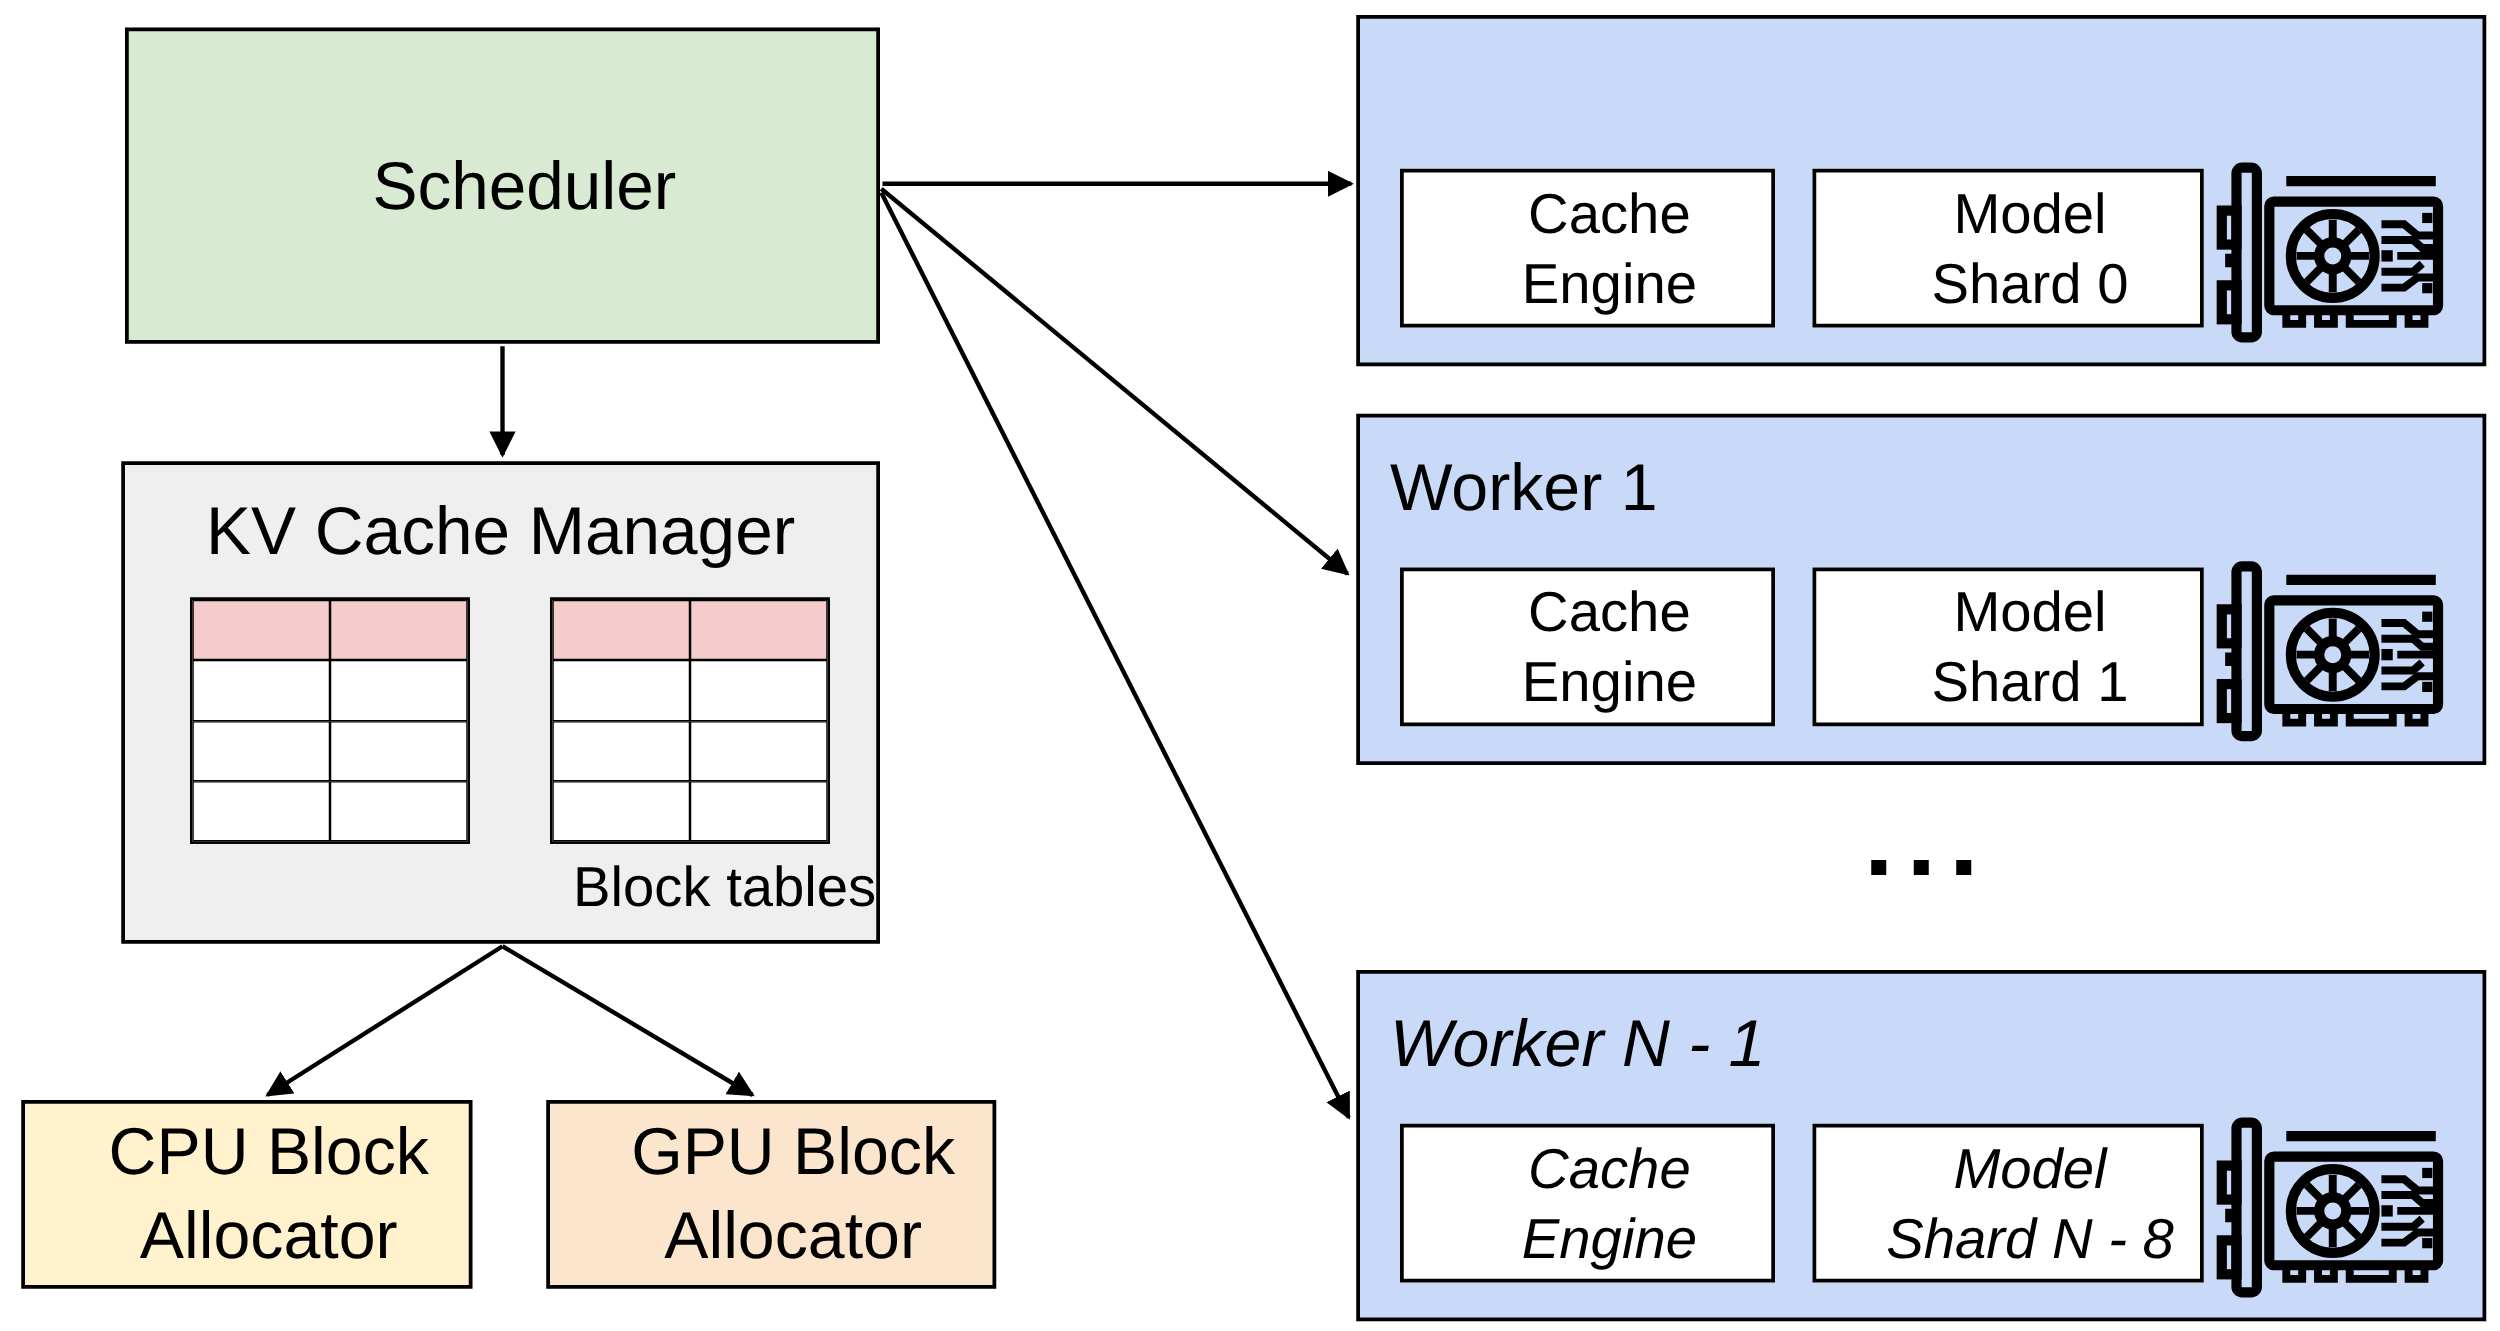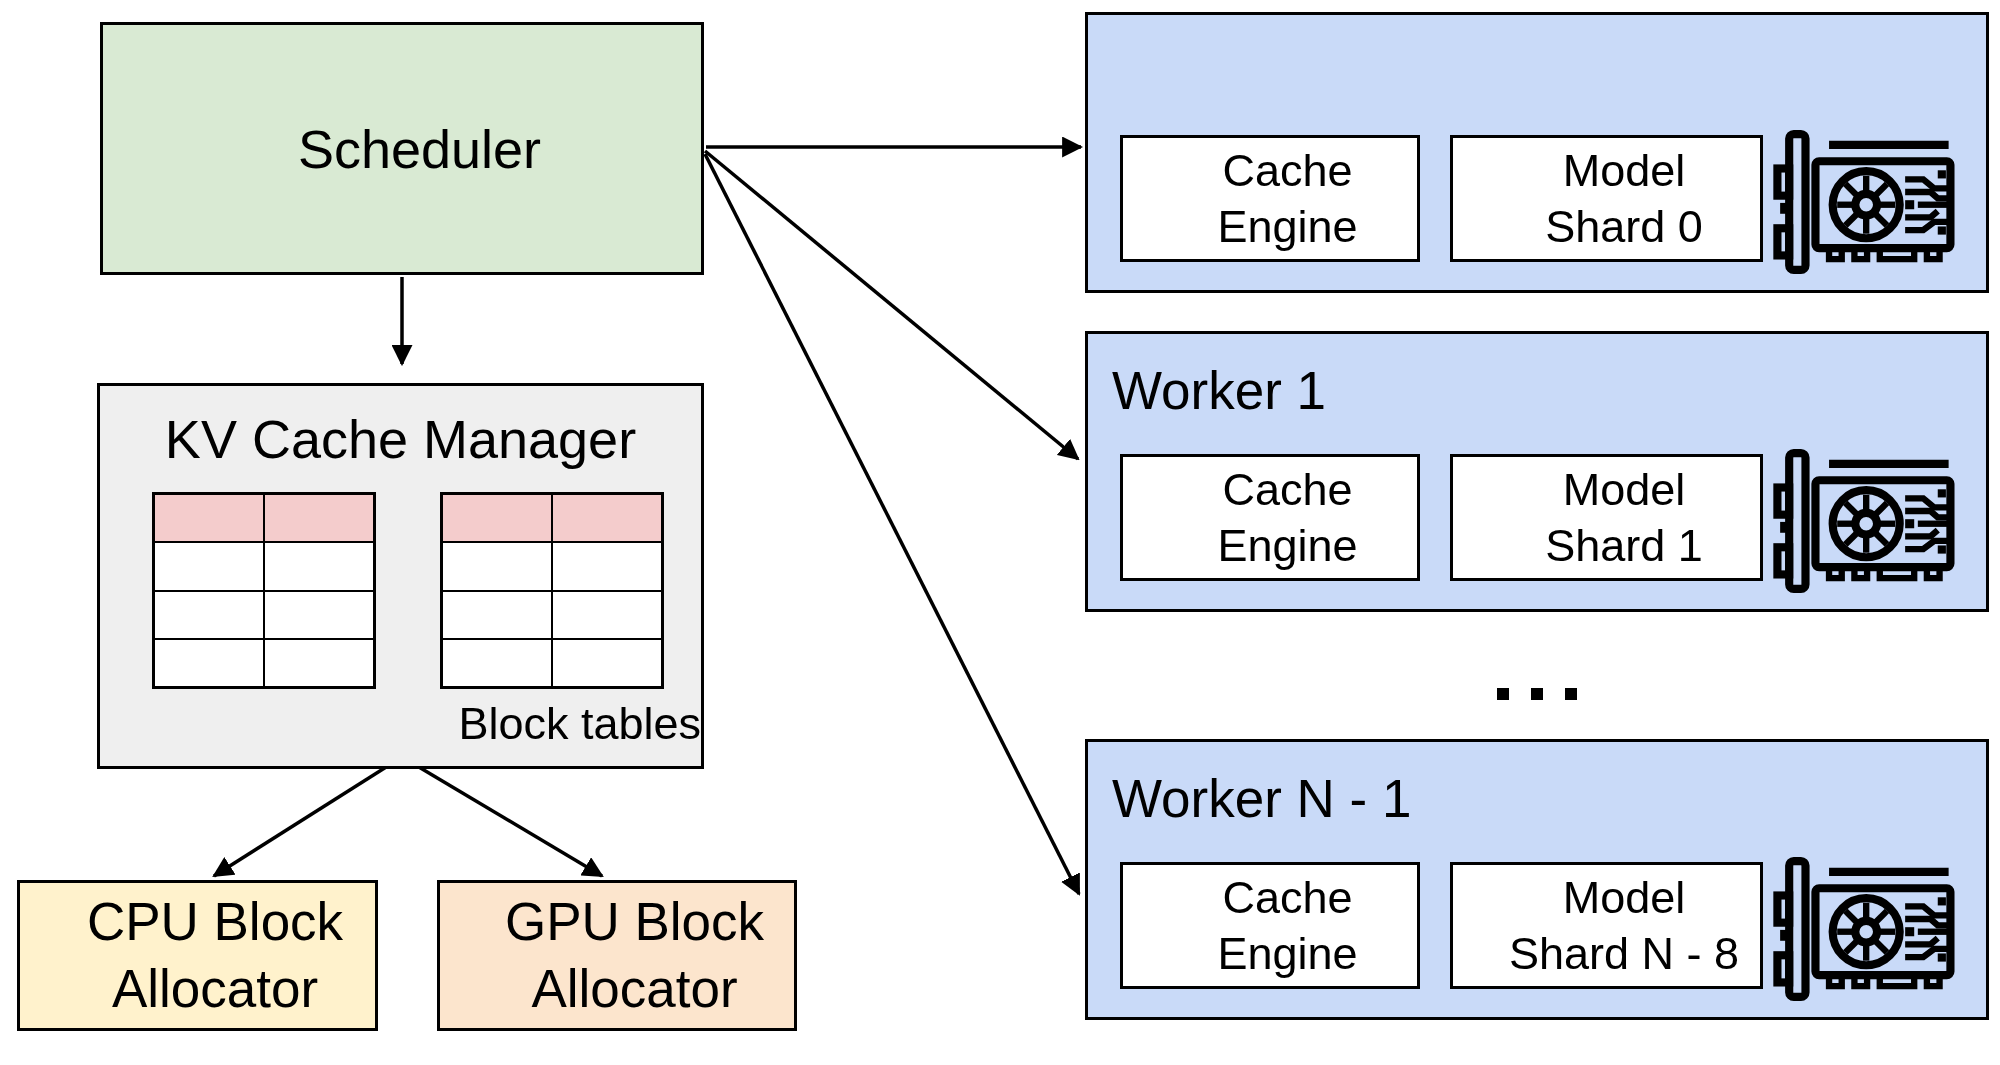--- a/index.html
+++ b/index.html
@@ -7,37 +7,37 @@
     position:relative;width:2000px;height:1065px;background:#fff;overflow:hidden;
     font-family:"Liberation Sans",sans-serif;color:#000;
   }
   .box{position:absolute;border:3px solid #000;box-sizing:border-box;}
   .center{display:flex;align-items:center;justify-content:center;text-align:center;padding-left:35px;}
 
   
   .scheduler{left:100px;top:22px;width:604px;height:253px;background:var(--scheduler_green,#d9ead3);font-size:54px;}
 
   
-  .kv{left:97px;top:369px;width:607px;height:386px;background:var(--kv_gray,#efefef);margin-top:14px;}
+  .kv{left:97px;top:369px;width:607px;height:386px;background:var(--kv_gray,#efefef);}
   .kv-title{position:absolute;top:22px;left:0;width:100%;text-align:center;font-size:54px;}
   .block-table{position:absolute;top:106px;width:224px;height:197px;border:2.5px solid #000;
     display:grid;grid-template-columns:1fr 1fr;grid-template-rows:repeat(4,1fr);background:#000;gap:0;box-sizing:border-box;}
   .block-table .cell{background:#fff;border:1.5px solid #000;}
   .block-table .cell.hdr{background:var(--table_header_pink,#f4cccc);}
   .bt-left{left:52px;} .bt-right{left:340px;}
   .kv-caption{position:absolute;bottom:16px;left:0;width:100%;text-align:right;font-size:45px;}
 
   
   .alloc{font-size:53px;line-height:1.26;}
   .alloc-cpu{left:17px;top:880px;width:361px;height:151px;background:var(--cpu_yellow,#fff2cc);}
   .alloc-gpu{left:437px;top:880px;width:360px;height:151px;background:var(--gpu_orange,#fce5cd);}
 
   
   .worker{left:1085px;width:904px;height:281px;background:var(--worker_blue,#c9daf8);}
-  .w0{top:12px;} .w1{top:331px;} .wn{top:739px;}
+  .w0{top:12px;} .w1{top:331px;} .wn{top:776px;font-style:italic;}
   .worker-title{position:absolute;left:24px;top:26px;font-size:53px;}
   .inner{position:absolute;top:120px;height:127px;background:#fff;border:3px solid #000;box-sizing:border-box;font-size:45px;line-height:1.24;}
   .inner.cache{left:32px;width:300px;}
   .inner.model{left:362px;width:313px;}
   .gpu-icon{position:absolute;right:20px;top:110px;width:196px;height:154px;}
 
   
   .dots{position:absolute;left:1497px;top:688px;display:flex;gap:22px;}
   .dots .dot{width:12px;height:12px;background:#000;}
 

